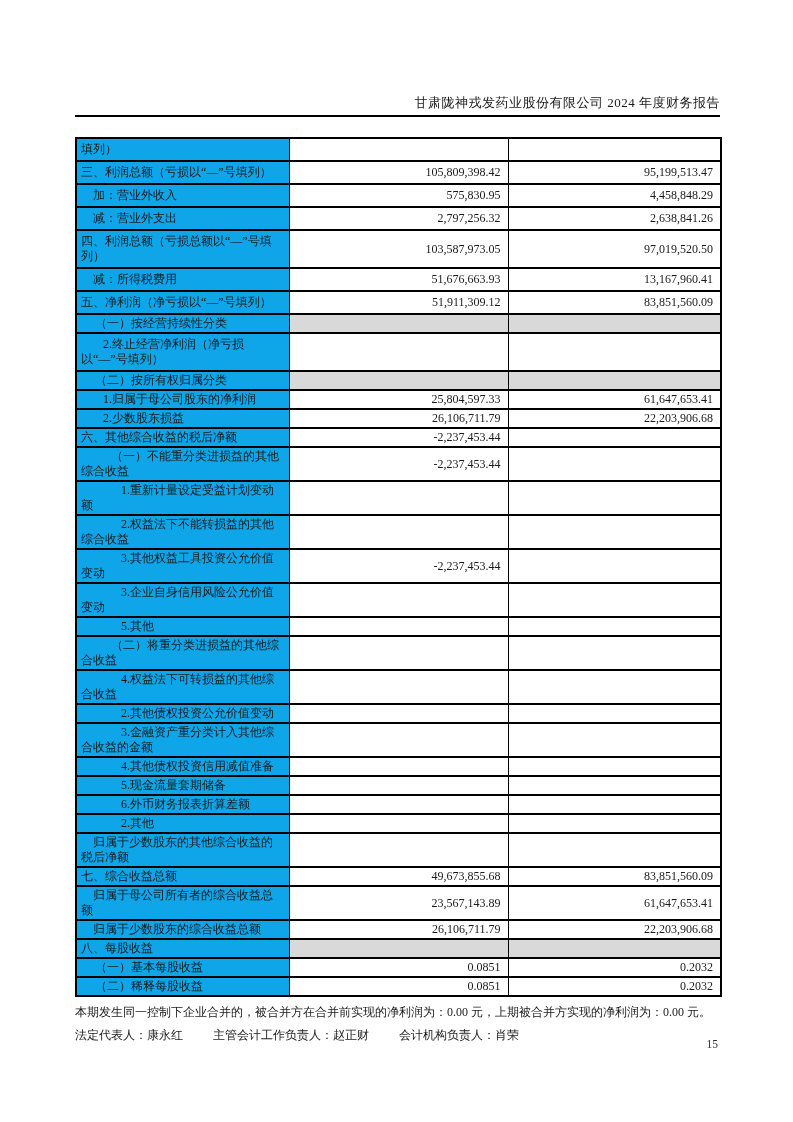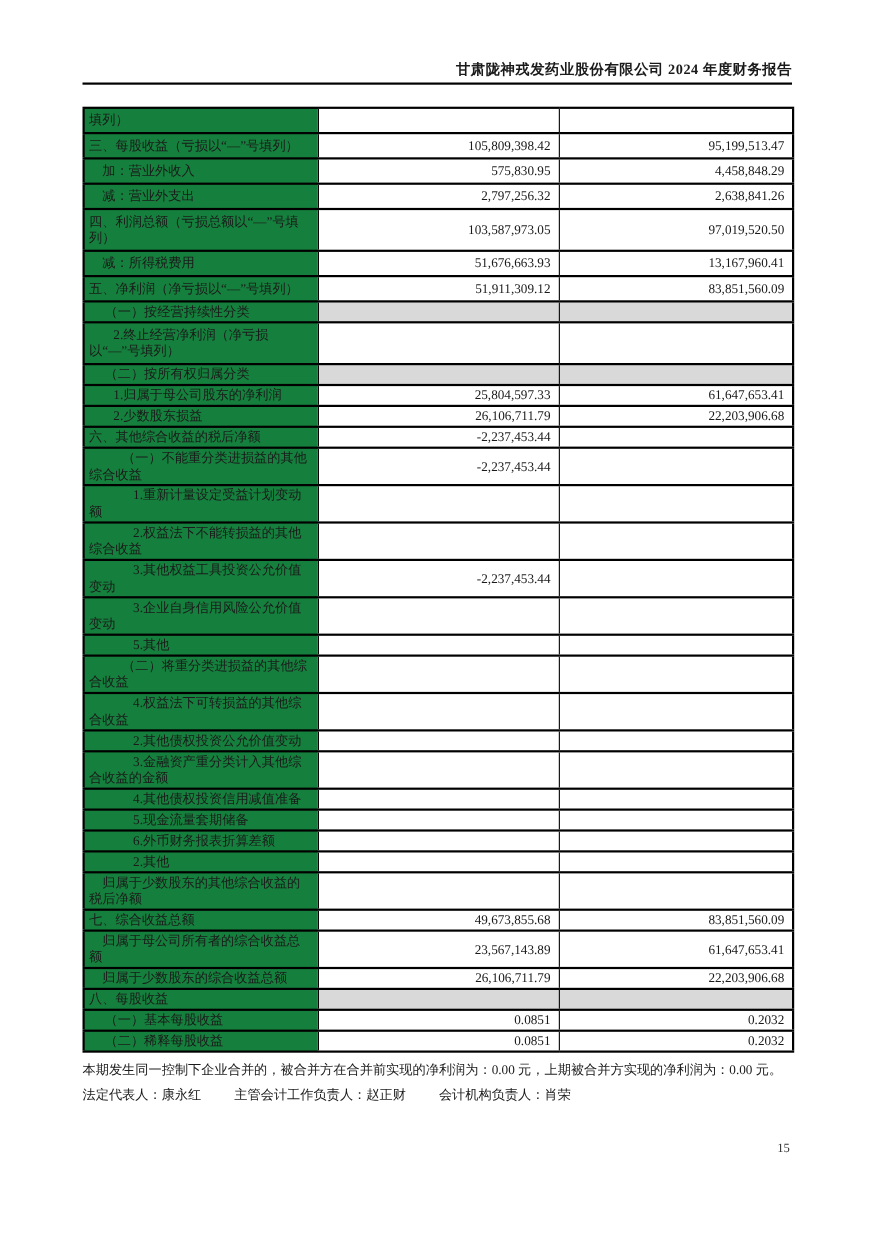--- a/index.html
+++ b/index.html
@@ -14,23 +14,24 @@
     position: absolute;
     left: 75px; top: 0;
     width: 645px;
   }
   .doc-header {
     padding-top: 55px;
     text-align: right;
   }
   .doc-header .title {
     font-size: 13px;
-    font-weight: bold;
+    font-weight: normal;
     letter-spacing: 0.5px;
     line-height: 16px;
+    margin-top: 40px;
   }
   .header-rule {
     border: none;
     border-top: 2px solid #000;
     margin-top: 4px;
   }
   table.fin-table {
     margin-top: 20px;
     width: 645px;
     border-collapse: collapse;
@@ -42,21 +43,21 @@
   table.fin-table col.c3 { width: 213px; }
   table.fin-table td {
     border: 1px solid #000;
     border-top-width: 2px;
     border-bottom-width: 2px;
     vertical-align: middle;
     font-size: 12px;
     line-height: 15px;
   }
   td.label {
-    background: #15803d;
+    background: #0ea5e9;
     padding: 1px 4px;
     word-break: break-all;
   }
   td.num {
     background: #ffffff;
     text-align: right;
     padding: 1px 7px 1px 4px;
     font-size: 12.5px;
     white-space: nowrap;
   }
@@ -104,21 +105,21 @@
         <col class="c2">
         <col class="c3">
     </colgroup>
     <tbody>
         <tr class="padded">
           <td class="label ind0">填列）</td>
           <td class="num"></td>
           <td class="num"></td>
         </tr>
         <tr class="padded">
-          <td class="label ind0">三、每股收益（亏损以“—”号填列）</td>
+          <td class="label ind0">三、利润总额（亏损以“—”号填列）</td>
           <td class="num">105,809,398.42</td>
           <td class="num">95,199,513.47</td>
         </tr>
         <tr class="padded">
           <td class="label ind1">加：营业外收入</td>
           <td class="num">575,830.95</td>
           <td class="num">4,458,848.29</td>
         </tr>
         <tr class="padded">
           <td class="label ind1">减：营业外支出</td>

